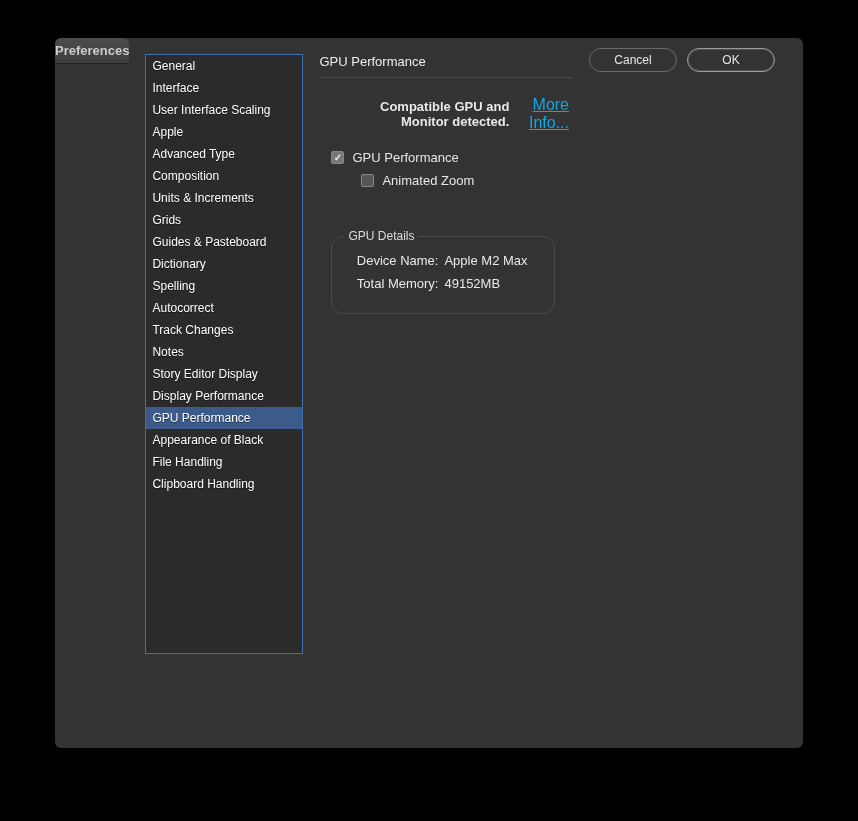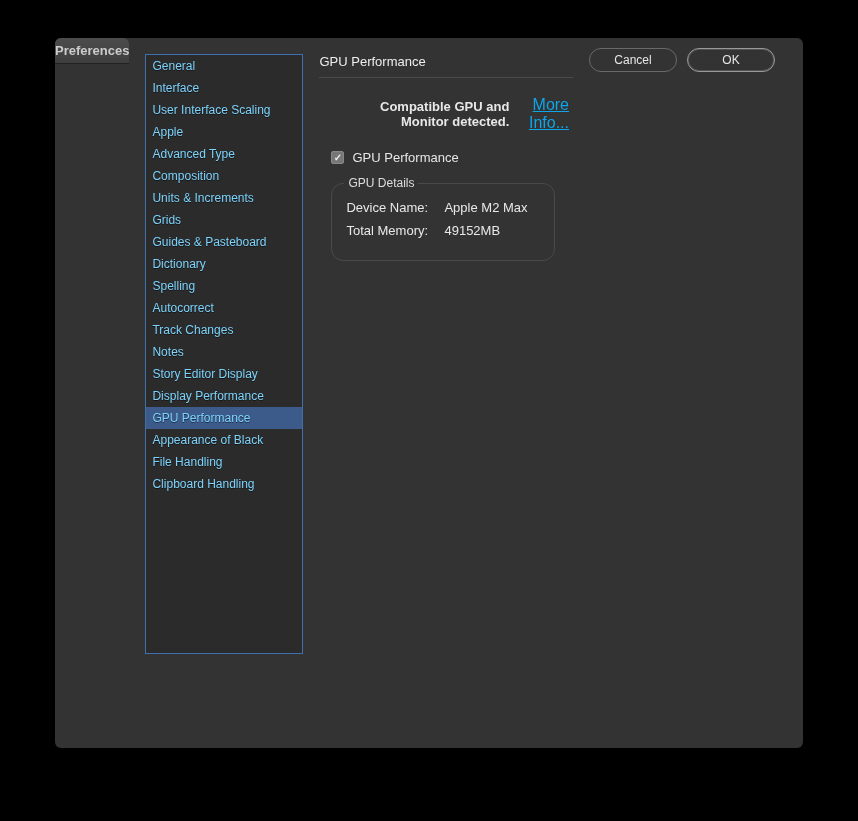--- a/index.html
+++ b/index.html
@@ -49,21 +49,21 @@
   }
   .sidebar {
     width: 158px;
     height: 600px;
     background: #2b2b2b;
     border: 1px solid #3f70ad;
     overflow: hidden;
   }
   .sidebar-item {
     padding: 4px 6px;
-    color: #7dd3fc;
+    color: #ffffff;
     font-size: 12px;
     line-height: 14px;
     cursor: pointer;
     white-space: nowrap;
     text-shadow: 0 1px 0 rgba(0,0,0,0.5);
   }
   .sidebar-item.selected {
     background: #3c5a8a;
   }
   .main {
@@ -127,21 +127,21 @@
   .cb.checked::after {
     content: "✓";
     font-weight: bold;
     line-height: 1;
   }
   .checkbox-label {
     font-size: 13px;
     color: #e6e6e6;
   }
   .fieldset {
-    margin-top: 10px;
+    margin-top: 40px;
     margin-left: 12px;
     margin-right: 18px;
     border: 1px solid #4a4a4a;
     border-radius: 12px;
     position: relative;
     padding: 16px 14px 14px 14px;
   }
   .legend {
     position: absolute;
     top: -8px;
@@ -153,21 +153,21 @@
   }
   .detail-row {
     display: flex;
     gap: 6px;
     margin-bottom: 8px;
     font-size: 13px;
     color: #e8e8e8;
   }
   .detail-label {
     min-width: 92px;
-    text-align: left;
+    text-align: right;
   }
   .footer {
     display: flex;
     justify-content: flex-end;
     gap: 10px;
     padding: 10px 28px 22px 0;
   }
   .btn {
     min-width: 88px;
     height: 24px;
@@ -219,20 +219,24 @@
     <div class="main">
       <div class="panel-title">GPU Performance</div>
       <div class="status-row">
         <span class="status-text">Compatible GPU and Monitor detected.</span>
         <span class="moreinfo">More Info...</span>
       </div>
       <div class="checkbox-row">
         <div class="cb checked"></div>
         <span class="checkbox-label">GPU Performance</span>
       </div>
+      <div class="checkbox-row indent">
+        <div class="cb"></div>
+        <span class="checkbox-label">Animated Zoom</span>
+      </div>
       <div class="fieldset">
         <div class="legend">GPU Details</div>
         <div class="detail-row">
           <span class="detail-label">Device Name:</span>
           <span>Apple M2 Max</span>
         </div>
         <div class="detail-row">
           <span class="detail-label">Total Memory:</span>
           <span>49152MB</span>
         </div>

